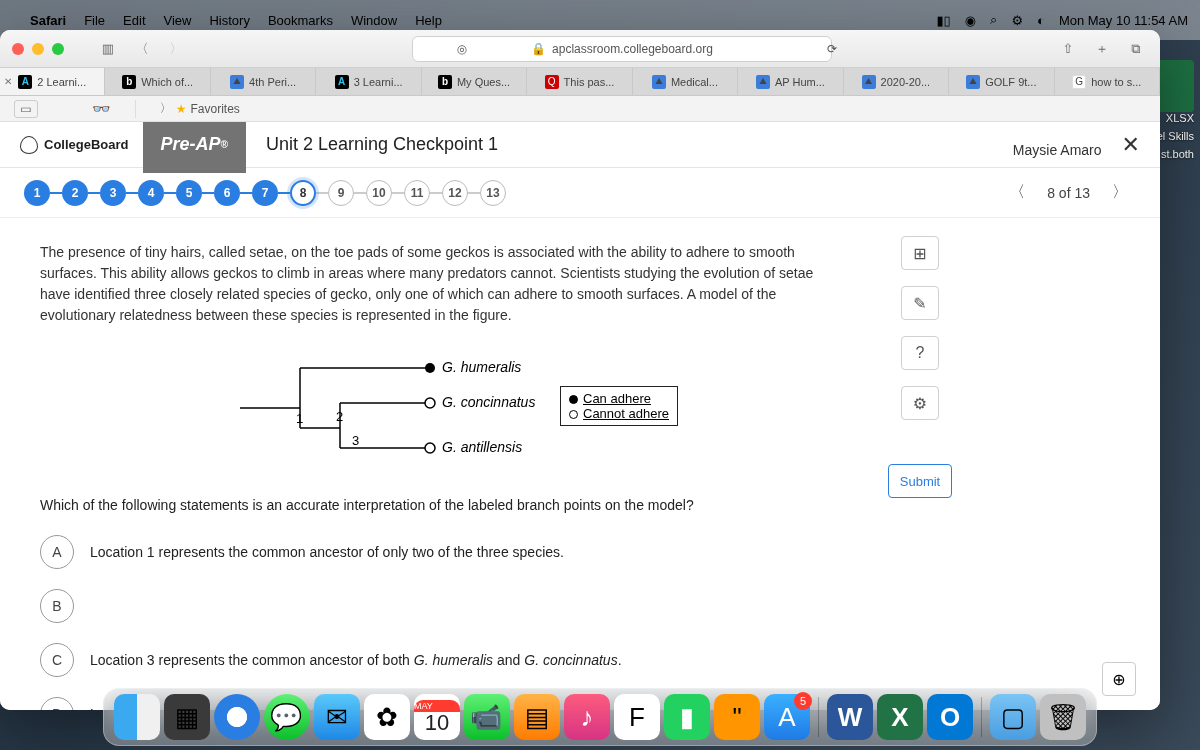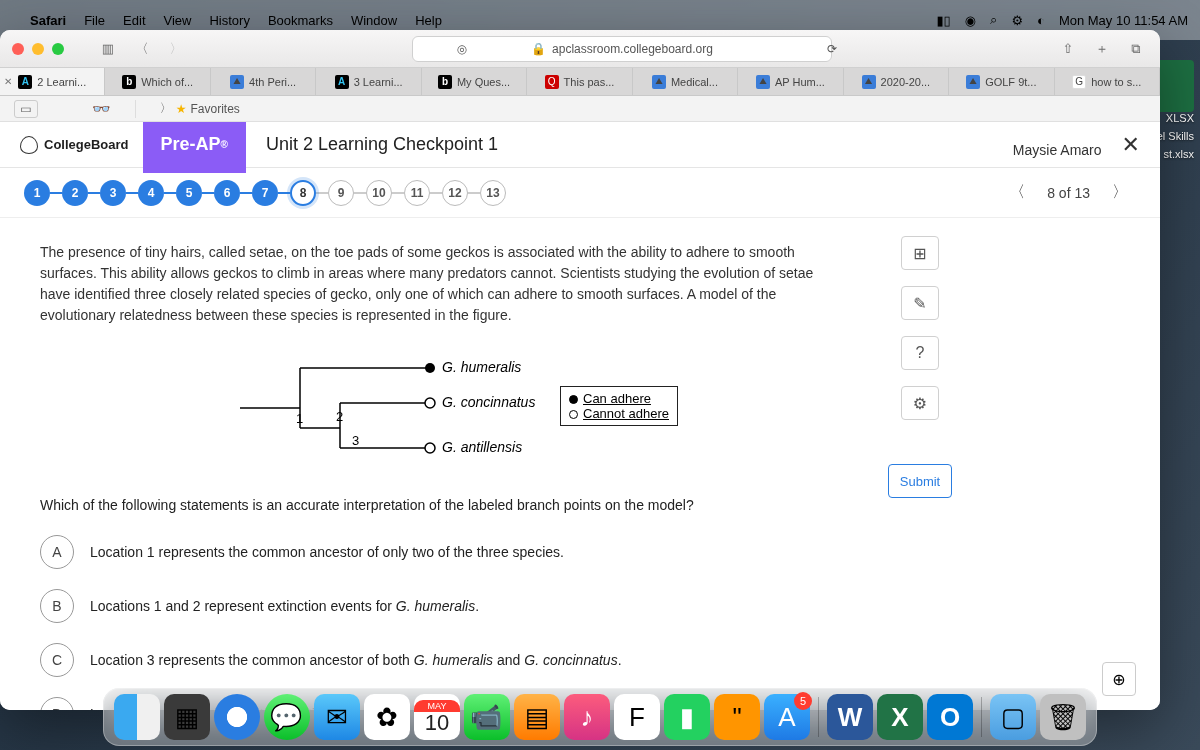--- a/index.html
+++ b/index.html
@@ -46,21 +46,21 @@
 .favbar { height: 26px; background: #f3f3f3; border-bottom: 1px solid #e0e0e0; display: flex; align-items: center; padding: 0 14px; gap: 14px; font-size: 12px; color: #555; }
 .fav-show { display: flex; align-items: center; gap: 4px; }
 .sidebar-toggle { width: 24px; height: 18px; border: 1px solid #ccc; border-radius: 3px; display: flex; align-items: center; justify-content: center; font-size: 12px; }
 .reader-icons { display: flex; gap: 10px; margin-left: 40px; font-size: 15px; color: #888; }
 
 
 .page { flex: 1; background: #fff; overflow: auto; position: relative; }
 .cb-header { height: 46px; display: flex; align-items: center; padding: 0 20px; background: #fff; border-bottom: 1px solid #e5e5e5; }
 .cb-logo { display: flex; align-items: center; gap: 6px; font-size: 13px; font-weight: 600; color: #1e1e1e; }
 .cb-acorn { width: 18px; height: 18px; border: 1.5px solid #333; border-radius: 50% 50% 50% 50% / 60% 60% 40% 40%; position: relative; }
-.preap { background: #8b5cf6; color: #fff; padding: 10px 18px; font-size: 18px; font-weight: 600; margin-left: 14px; height: 56px; display: flex; align-items: center; font-family: Georgia, serif; }
+.preap { background: #737373; color: #fff; padding: 10px 18px; font-size: 18px; font-weight: 600; margin-left: 14px; height: 56px; display: flex; align-items: center; font-family: Georgia, serif; font-style: italic; }
 .preap sup { font-size: 10px; }
 .unit-title { margin-left: 20px; font-size: 18px; font-weight: 400; color: #222; }
 .user-area { margin-left: auto; display: flex; align-items: flex-end; gap: 20px; font-size: 14px; color: #333; }
 .close-x { font-size: 22px; font-weight: 300; cursor: pointer; }
 
 .progress-row { height: 50px; display: flex; align-items: center; padding: 0 24px; background: #fff; border-bottom: 1px solid #eee; }
 .pill-track { display: flex; align-items: center; }
 .pill { width: 26px; height: 26px; border-radius: 50%; display: flex; align-items: center; justify-content: center; font-size: 12px; font-weight: 600; position: relative; }
 .pill.done { background: #2a7de1; color: #fff; }
 .pill.current { background: #fff; color: #333; border: 2px solid #2a7de1; box-shadow: 0 0 0 3px rgba(42,125,225,0.2); }
@@ -98,21 +98,21 @@
 .dock-item { width: 46px; height: 46px; border-radius: 10px; display: flex; align-items: center; justify-content: center; font-size: 26px; position: relative; }
 .dock-sep { width: 1px; height: 40px; background: rgba(0,0,0,0.25); margin: 0 4px; }
 .badge { position: absolute; top: -2px; right: -2px; background: #ff3b30; color: #fff; border-radius: 50%; width: 18px; height: 18px; font-size: 11px; display: flex; align-items: center; justify-content: center; }
 .di-finder { background: linear-gradient(90deg,#3aa9f0 50%,#f0f0f0 50%); }
 .di-launch { background: #3a3a3a; }
 .di-safari { background: radial-gradient(#fff 30%,#2a7de1 32%); border-radius: 50%; }
 .di-msg { background: linear-gradient(#5ff075,#0bbf2a); border-radius: 50%; }
 .di-mail { background: linear-gradient(#5ac8fa,#1e88e5); }
 .di-photos { background: #fff; }
 .di-cal { background: #fff; display: flex; flex-direction: column; align-items: center; justify-content: center; font-size: 9px; }
-.cal-month { background: #ff3b30; color: #fff; width: 100%; text-align: center; font-size: 9px; padding: 1px 0; border-radius: 9px 9px 0 0; }
+.cal-month { background: #ff3b30; color: #fff; width: 100%; text-align: left; font-size: 9px; padding: 1px 0; border-radius: 9px 9px 0 0; }
 .cal-day { font-size: 22px; color: #222; line-height: 1; }
 .di-ft { background: linear-gradient(#5ff075,#0bbf2a); }
 .di-trello { background: linear-gradient(#ffb347,#ff7b00); }
 .di-music { background: linear-gradient(#fc5c7d,#d63384); color: #fff; }
 .di-font { background: #fff; }
 .di-num { background: #23d160; color: #fff; }
 .di-pages { background: #ff9500; }
 .di-app { background: linear-gradient(#3ab0ff,#1e7ae5); color: #fff; }
 .di-word { background: #2b579a; color: #fff; font-weight: bold; }
 .di-excel { background: #217346; color: #fff; font-weight: bold; }
@@ -147,21 +147,21 @@
 
 <div class="desktop-files">
   <div class="desktop-file">
       <div class="file-icon-green"></div>
       <span>XLSX</span>
     </div>
   <div class="desktop-file">
       <span>el Skills</span>
     </div>
   <div class="desktop-file">
-      <span>st.xlsx</span>
+      <span>st.both</span>
     </div>
 </div>
 
 <div class="safari-window">
 
   <div class="titlebar">
     <div class="traffic">
       <div class="tl red"></div>
       <div class="tl yellow"></div>
       <div class="tl green"></div>
@@ -336,21 +336,20 @@
 
         <p class="question-text">Which of the following statements is an accurate interpretation of the labeled branch points on the model?</p>
 
         <div class="answers">
           <div class="answer">
             <div class="ans-letter">A</div>
             <div class="ans-text">Location 1 represents the common ancestor of only two of the three species.</div>
           </div>
           <div class="answer">
             <div class="ans-letter">B</div>
-            <div class="ans-text"><span>Locations 1 and 2 represent extinction events for </span><i>G. humeralis</i><span>.</span></div>
           </div>
           <div class="answer">
             <div class="ans-letter">C</div>
             <div class="ans-text"><span>Location 3 represents the common ancestor of both </span><i>G. humeralis</i><span> and </span><i>G. concinnatus</i><span>.</span></div>
           </div>
           <div class="answer">
             <div class="ans-letter">D</div>
             <div class="ans-text">Locations 2 and 3 represent speciation events.</div>
           </div>
         </div>

